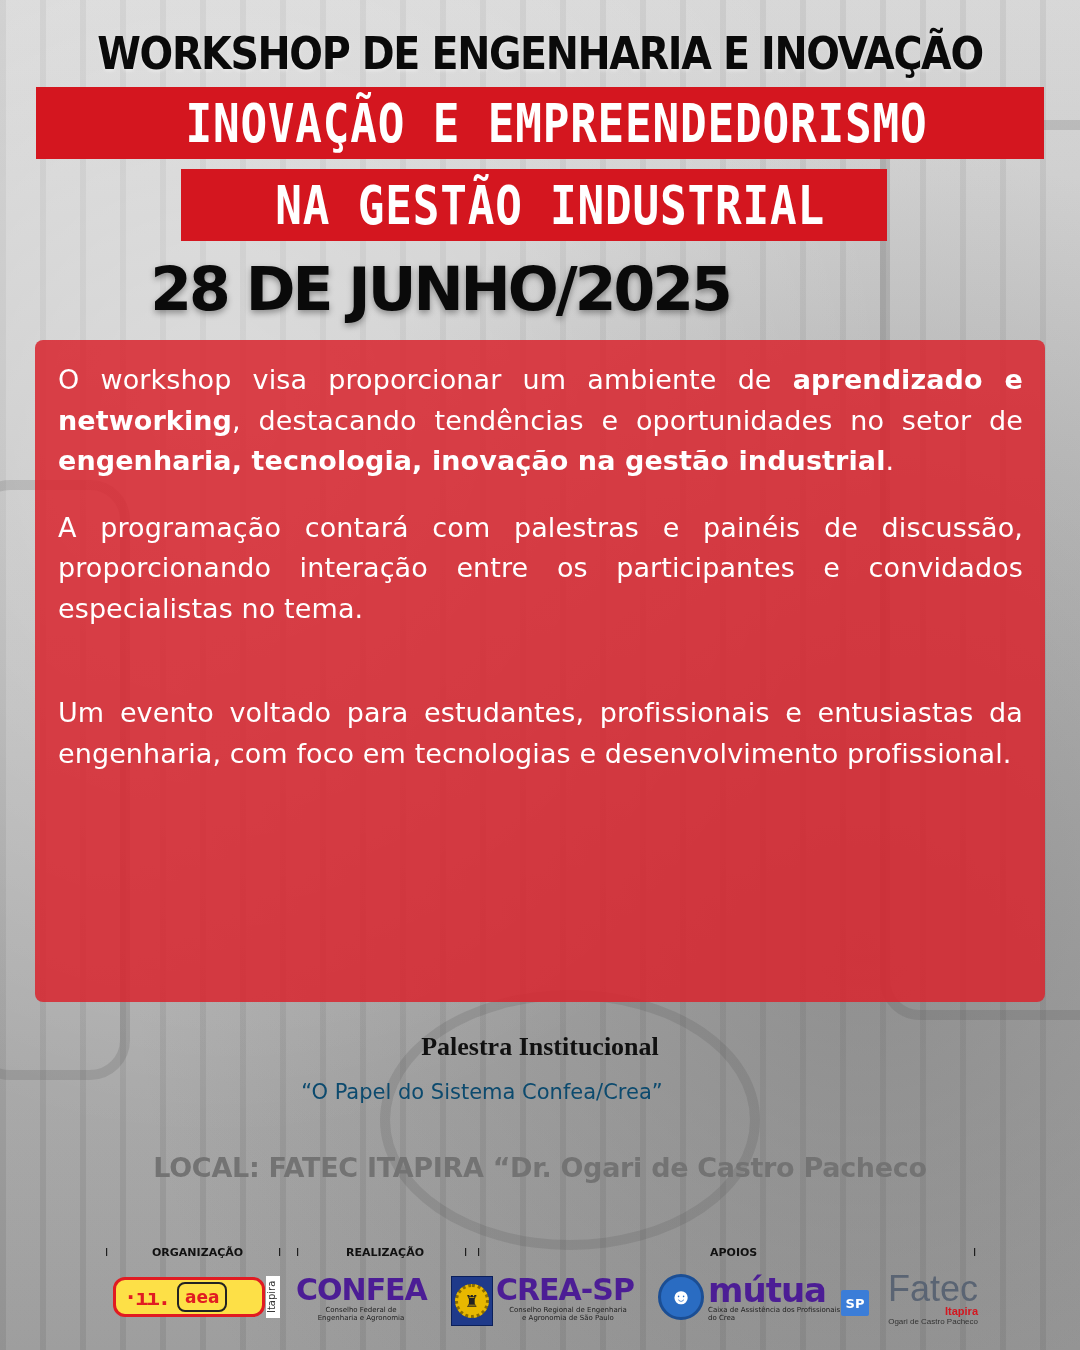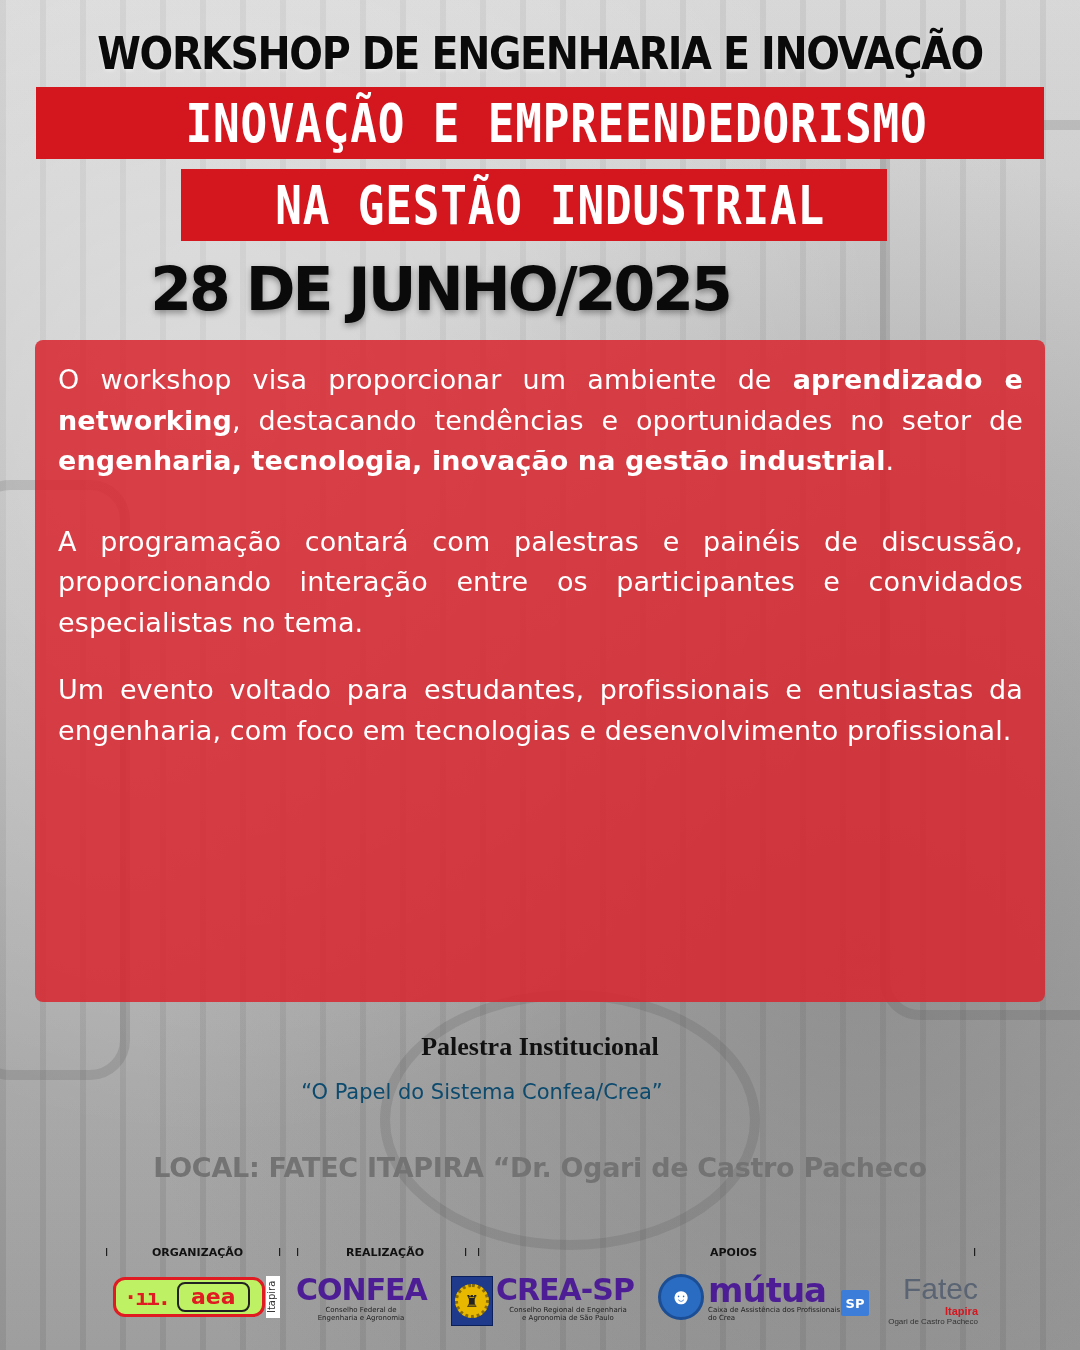--- a/index.html
+++ b/index.html
@@ -38,22 +38,22 @@
     position: absolute; top: 340px; left: 35px; width: 1010px; height: 662px;
     background: rgba(217, 37, 46, 0.86); border-radius: 8px;
     padding: 20px 22px 0 23px; color: #fff;
   }
   .card p {
     font-family: "DejaVu Sans", sans-serif; font-size: 27px; line-height: 40.5px;
     text-align: justify; letter-spacing: 0.1px;
   }
   .card p b { font-weight: 700; }
   .card .p2 { }
-  .card .p3 { margin-top: 40px; }
-  .card .p4 { margin-top: 27px; }
+  .card .p3 { margin-top: 26px; }
+  .card .p4 { margin-top: 64px; }
   .palestra-title {
     position: absolute; top: 1032px; left: 0; width: 1080px; text-align: center;
     font-family: Liberation Serif, serif; font-weight: 700; font-size: 26px; color: #111;
   }
   .palestra-sub {
     position: absolute; top: 1080px; left: 0; width: 964px; text-align: center;
     font-family: "DejaVu Sans", sans-serif; font-size: 21px; color: #0c4a6e;
   }
   .local {
     position: absolute; top: 1152px; left: 0; width: 1080px; text-align: center;
@@ -63,27 +63,27 @@
   .sections {
     position: absolute; top: 1246px; left: 0; width: 1080px; height: 16px;
     font-family: "DejaVu Sans", sans-serif; font-weight: 700; font-size: 11px; color: #111;
   }
   .sections span { position: absolute; top: 0; }
   .bar { font-weight: 400; }
   .logos { position: absolute; top: 1272px; left: 0; width: 1080px; height: 60px; }
   .logo { position: absolute; }
   .aea {
     left: 113px; top: 5px; width: 152px; height: 40px; border: 3px solid #e11b22;
-    border-radius: 12px; background: #bef264; display: flex; align-items: center;
+    border-radius: 12px; background: #fde047; display: flex; align-items: center;
     padding-left: 8px; gap: 8px;
   }
   .aea .mark { color: #e11b22; font-weight: 900; font-size: 22px; font-family: "DejaVu Sans Mono", monospace; letter-spacing: -2px; }
   .aea .word {
-    border: 2px solid #222; border-radius: 8px; padding: 0 12px; color: #e11b22;
-    font-weight: 900; font-size: 22px; font-family: "DejaVu Sans", sans-serif; line-height: 26px;
+    border: 2px solid #222; border-radius: 8px; padding: 0 6px; color: #e11b22;
+    font-weight: 900; font-size: 17px; font-family: "DejaVu Sans", sans-serif; line-height: 26px;
   }
   .aea-side {
     left: 266px; top: 4px; width: 14px; height: 42px; background: #fff;
     font-size: 10px; color: #333; writing-mode: vertical-rl; transform: rotate(180deg);
     text-align: center; font-family: "DejaVu Sans", sans-serif;
   }
   .confea { left: 296px; top: 2px; }
   .bigword {
     font-family: "DejaVu Sans", sans-serif; font-weight: 900; font-size: 30px; color: #4c1d95;
     letter-spacing: -1px; line-height: 32px;
@@ -108,21 +108,21 @@
     justify-content: center; color: #fff; font-size: 22px;
   }
   .mutua { left: 708px; top: 2px; }
   .mutua .bigword { font-size: 34px; letter-spacing: -1px; }
   .sp-badge {
     left: 841px; top: 18px; width: 28px; height: 26px; background: #3b7dd8;
     color: #fff; font-weight: 700; font-size: 13px; font-family: "DejaVu Sans", sans-serif;
     display: flex; align-items: center; justify-content: center; border-radius: 2px;
   }
   .fatec { left: 884px; top: 0px; text-align: right; width: 94px; }
-  .fatec .fname { font-family: "Liberation Sans", sans-serif; font-size: 30px; color: #5a6473; line-height: 34px; }
+  .fatec .fname { font-family: "Liberation Sans", sans-serif; font-size: 36px; color: #5a6473; line-height: 34px; }
   .fatec .fcity { font-family: "Liberation Sans", sans-serif; font-weight: 700; font-size: 11px; color: #d4161f; line-height: 11px; }
   .fatec .fsub { font-family: "Liberation Sans", sans-serif; font-size: 8px; color: #333; line-height: 10px; }
 </style>
 </head>
 <body>
 
 <div class="bg-pipe" style="left:-30px;top:480px;width:160px;height:600px;"></div>
 <div class="bg-pipe" style="left:880px;top:120px;width:260px;height:900px;"></div>
 <div class="bg-pipe" style="left:380px;top:990px;width:380px;height:260px;border-radius:50%;"></div>
 

